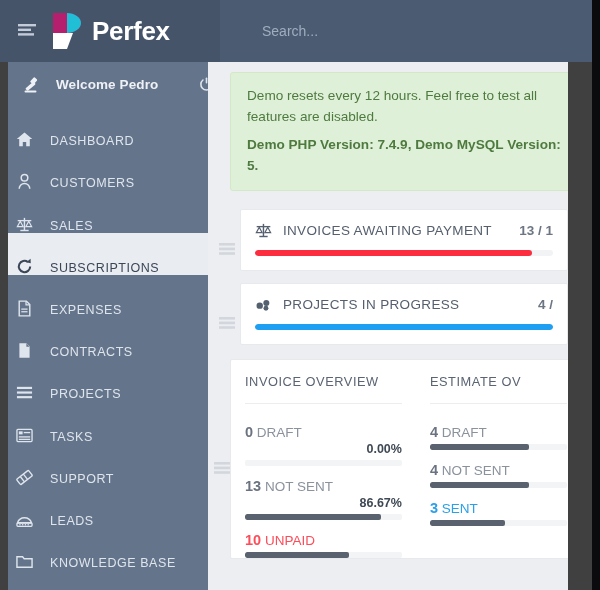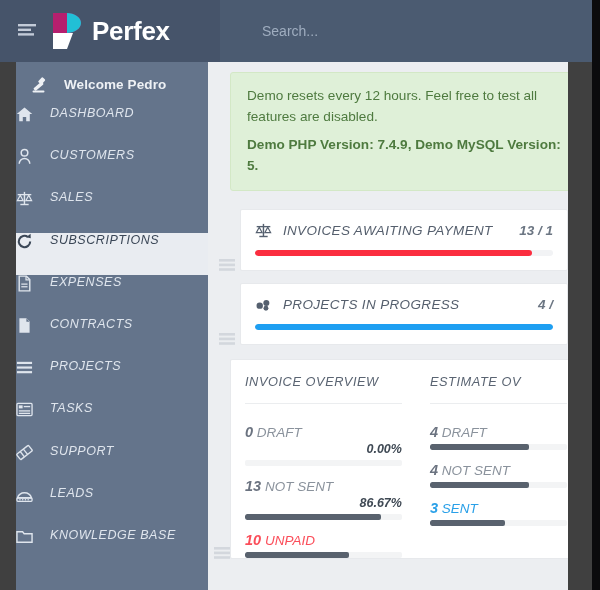--- a/index.html
+++ b/index.html
@@ -50,41 +50,40 @@
   #search-input {
     background: transparent; border: none; outline: none;
     color: #c8d0dc; font-size: 14px;
     font-family: "Liberation Sans", sans-serif;
     width: 100%;
   }
   #search-input::placeholder { color: #9fadbf; }
 
   
   #sidebar {
-    position: absolute; top: 62px; left: 16px;
+    position: absolute; top: 62px; left: 8px;
     width: 220px; height: 528px;
     background: #64748b;
     overflow: hidden;
   }
   .welcome-row {
     height: 44px; display: flex; align-items: center;
     padding: 0 14px 0 16px; cursor: pointer;
   }
   .welcome-icon { width: 22px; color: #eef1f5; display:flex; align-items:center;}
   .welcome-text {
     flex: 1; color: #eef1f5; font-size: 13.5px; font-weight: bold;
     margin-left: 10px; letter-spacing: .1px;
   }
   .power-icon { color: #dfe5ee; display:flex; align-items:center; cursor:pointer;}
 
   .nav-item {
-    height: 42.2px; display: flex; align-items: flex-start;
-    padding: 0 14px 0 0; cursor: pointer;
+    height: 42.2px; display: flex; align-items: flex-end;
+    padding: 0 14px 0 8px; cursor: pointer;
     color: #dfe5ed;
-    font-style: italic;
   }
   .nav-item .nav-icon {
     width: 24px; display: flex; align-items: center; justify-content: flex-start;
     flex: none;
   }
   .nav-item .nav-label {
     font-size: 12.5px; letter-spacing: .55px;
     margin-left: 10px; white-space: nowrap;
   }
   .nav-item .nav-caret { margin-left: auto; opacity: .85; }
@@ -105,21 +104,21 @@
     margin: 10px 0 0 22px;
     width: 360px;
     background: #dff0d8; border: 1px solid #d3e8c6;
     border-radius: 3px;
     padding: 12px 16px 14px 16px;
     color: #4e7a3f;
     font-size: 13.6px; line-height: 1.55;
   }
   #alert .alert-strong { font-weight: bold; display:block; margin-top: 7px;}
 
-  .card-row { display: flex; align-items: flex-end; margin-left: 6px; font-style: italic; }
+  .card-row { display: flex; align-items: center; margin-left: 6px; }
   .drag-handle {
     width: 28px; padding-top: 18px;
     display: flex; justify-content: center;
     cursor: grab;
   }
   .card {
     background: #ffffff;
     border: 1px solid #e7e9ec;
     border-radius: 2px;
   }

